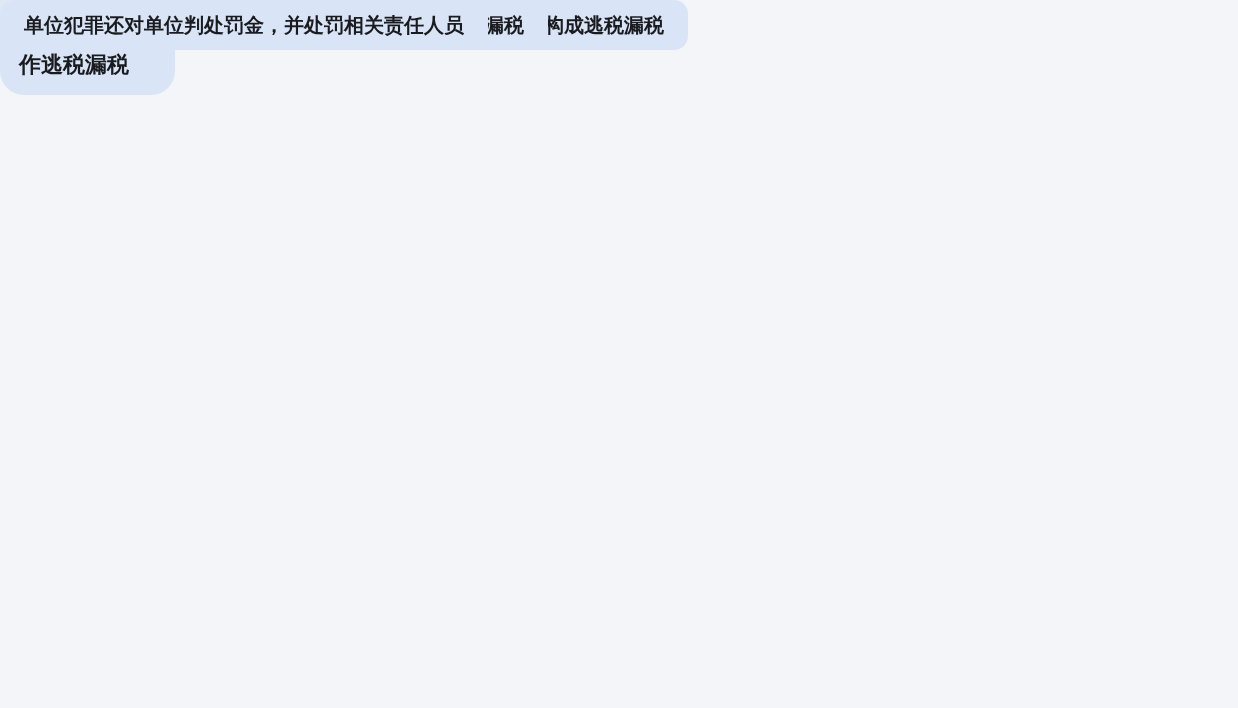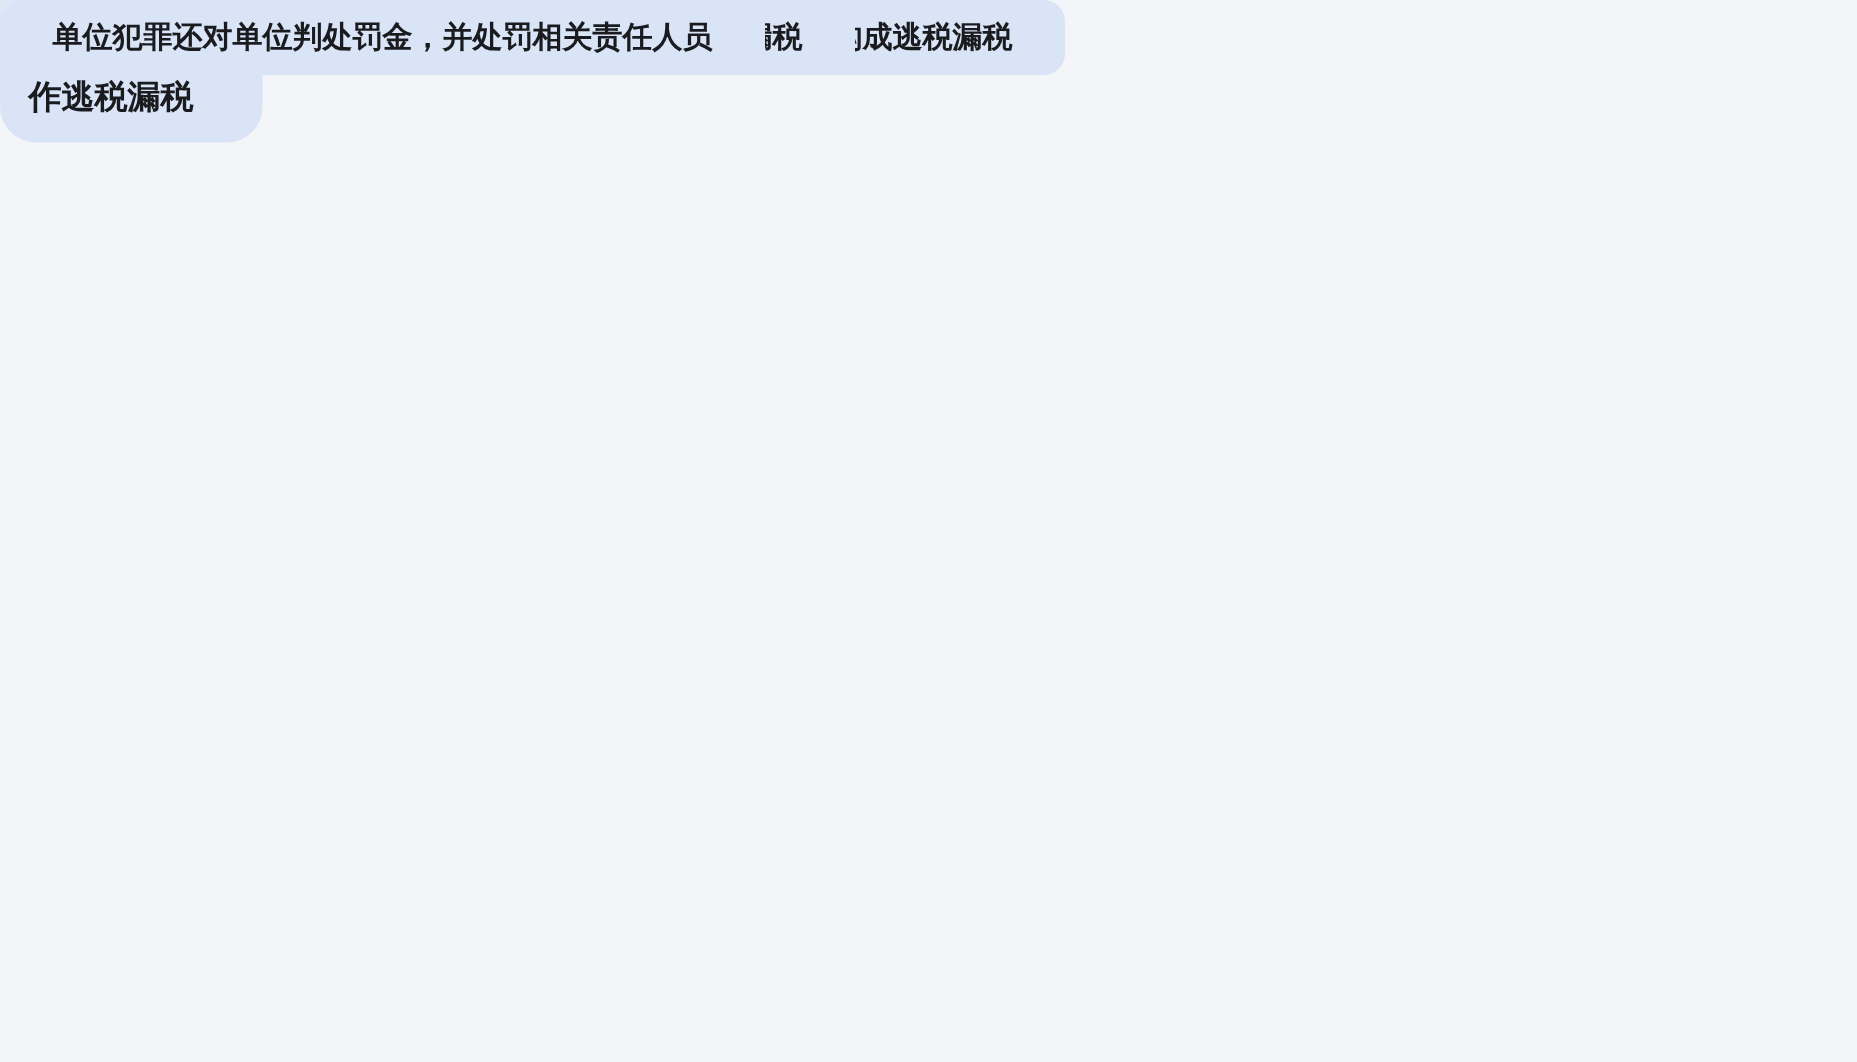--- a/index.html
+++ b/index.html
@@ -13,21 +13,21 @@
 
   
   .node {
     position: absolute;
     background: #d9e5f7;
     color: #1a1b1f;
     font-weight: 700;
     font-size: 20px;
     line-height: 50px;
     height: 50px;
-    padding: 0 35px;
+    padding: 0 24px;
     white-space: nowrap;
     border-radius: 14px;
   }
   .node.root {
     width: 175px; height: 95px;
     border-radius: 24px;
     display: flex; align-items: center;
     font-size: 22px; line-height: 33px;
     padding: 0 19px;
     white-space: normal;

